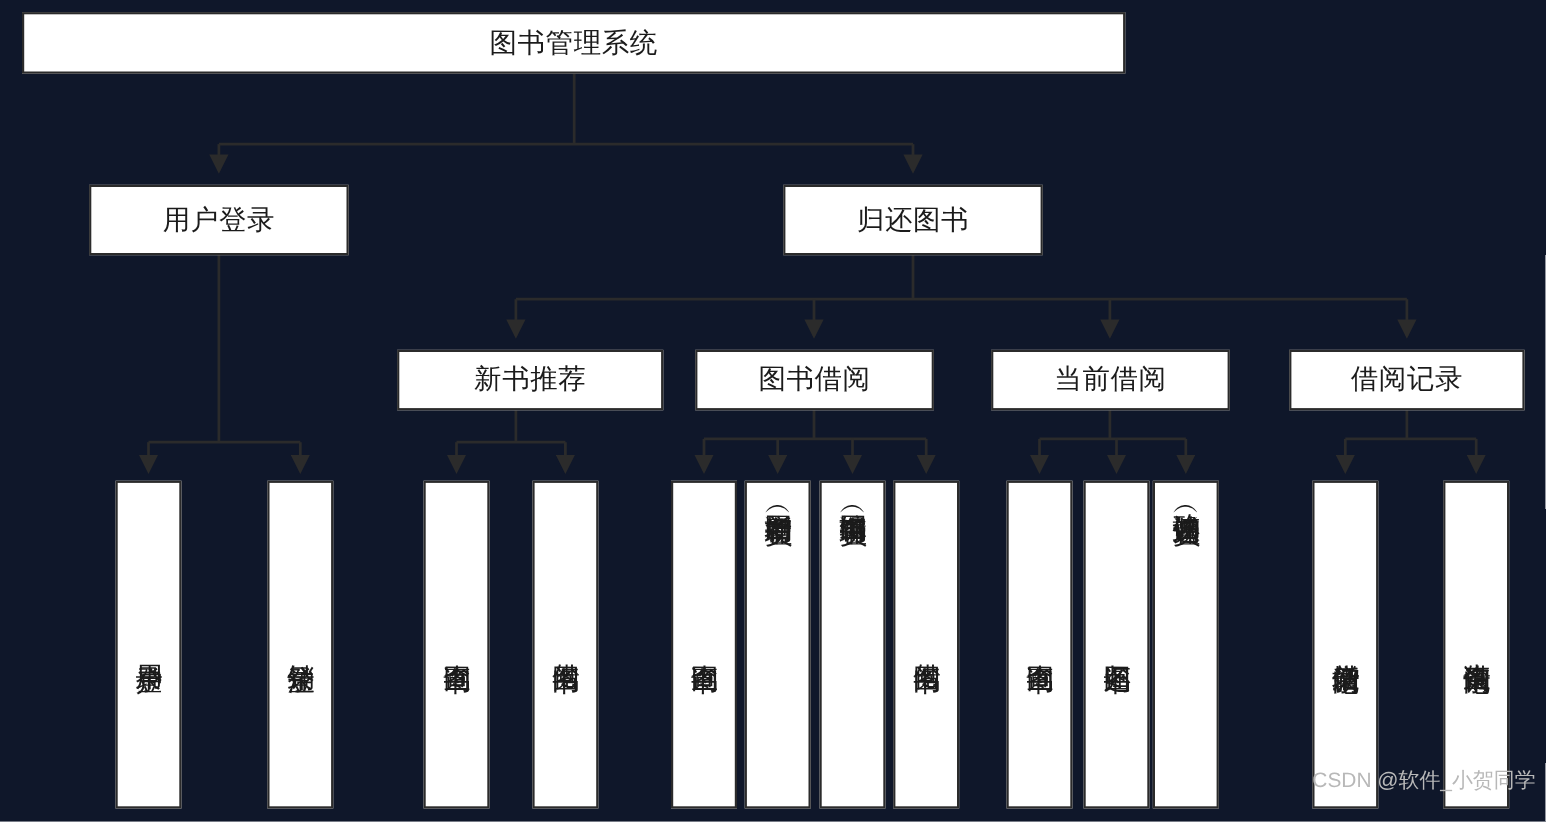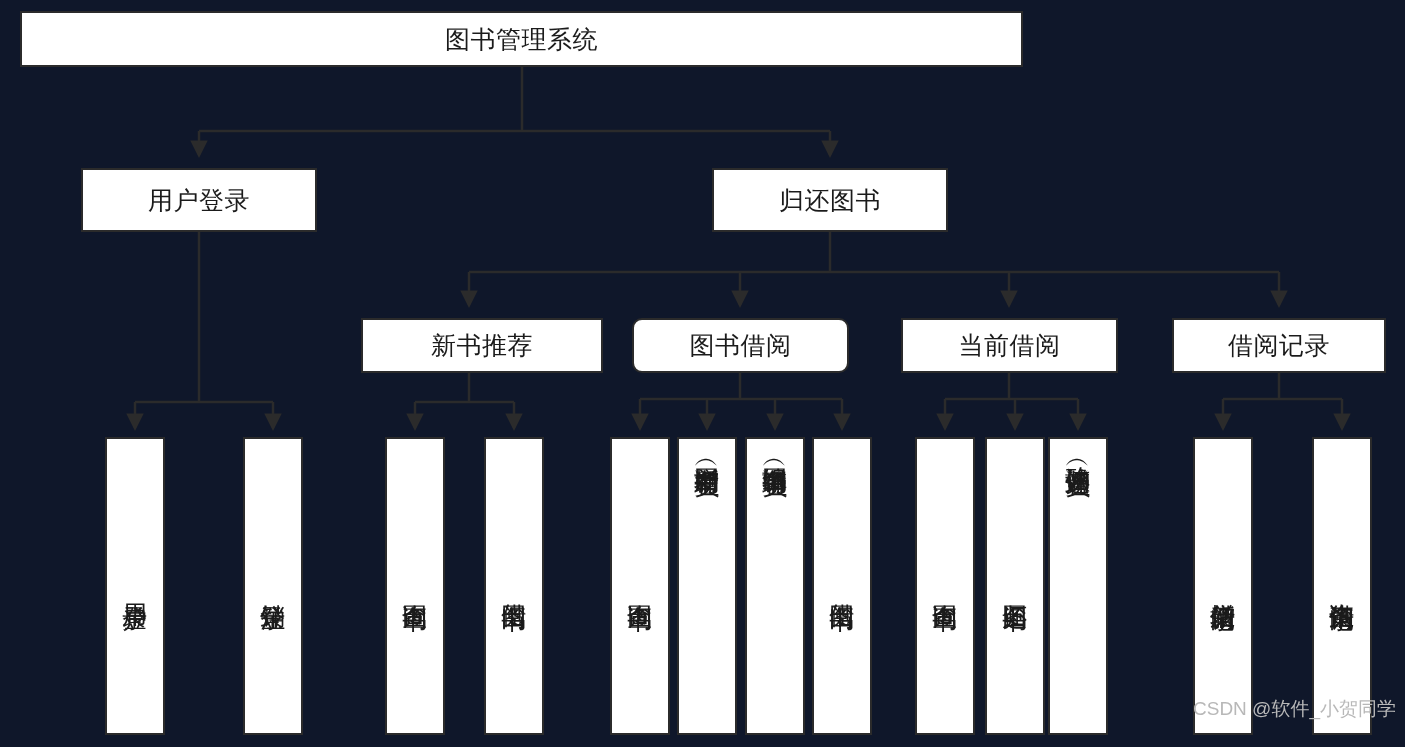--- a/index.html
+++ b/index.html
@@ -136,21 +136,21 @@
   <div class="node horiz" style="left:81px; top:168px; width:236px; height:64px;">
     <span class="label">用户登录</span>
   </div>
   <div class="node horiz" style="left:712px; top:168px; width:236px; height:64px;">
     <span class="label">归还图书</span>
   </div>
 
   <div class="node horiz" style="left:361px; top:318px; width:242px; height:55px;">
     <span class="label">新书推荐</span>
   </div>
-  <div class="node horiz" style="left:632px; top:318px; width:217px; height:55px;border-radius:10px;">
+  <div class="node horiz" style="left:632px; top:318px; width:217px; height:55px;">
     <span class="label">图书借阅</span>
   </div>
   <div class="node horiz" style="left:901px; top:318px; width:217px; height:55px;">
     <span class="label">当前借阅</span>
   </div>
   <div class="node horiz" style="left:1172px; top:318px; width:214px; height:55px;">
     <span class="label">借阅记录</span>
   </div>
 
   <div class="node vert mid" style="left:105px; top:437px; width:60px; height:298px;">

